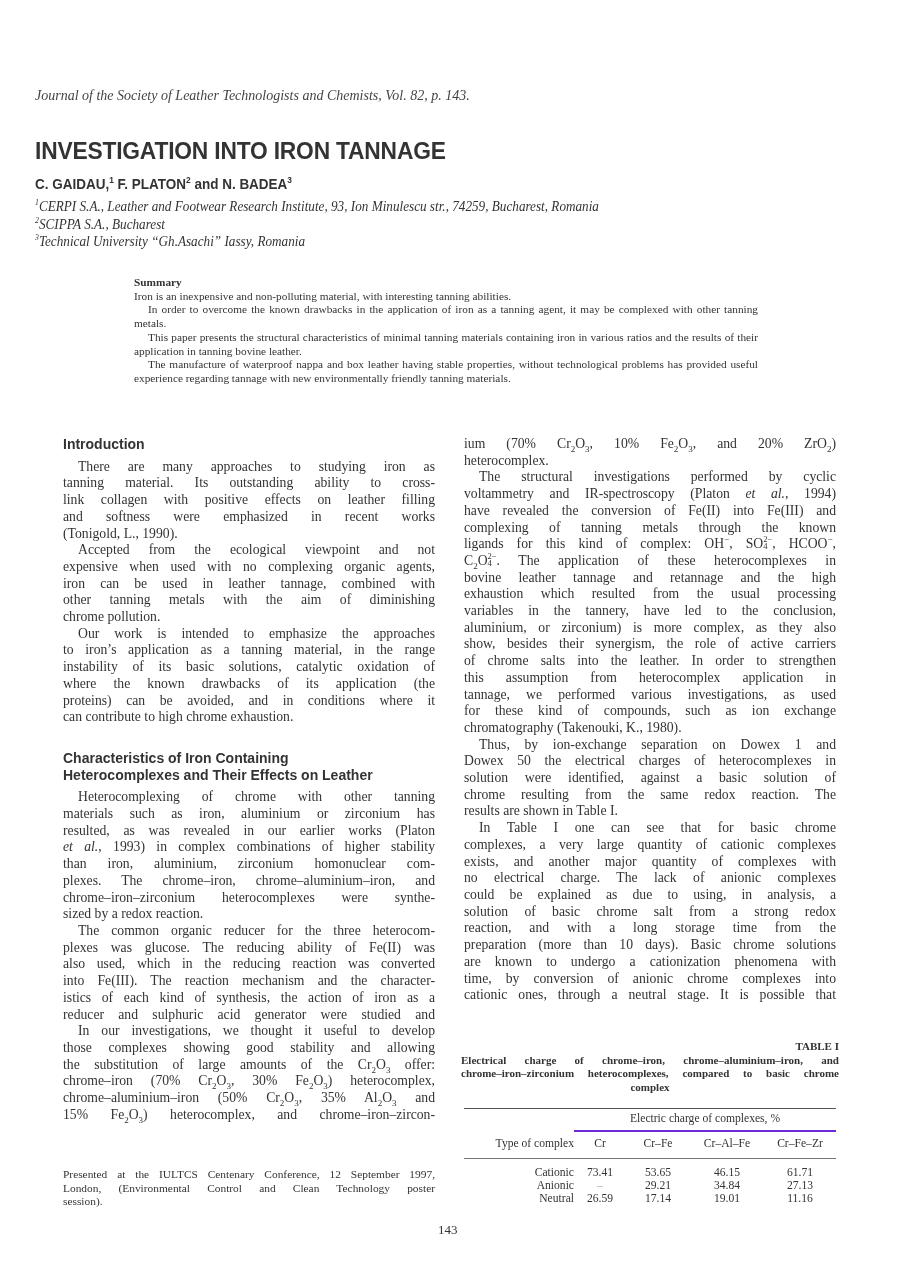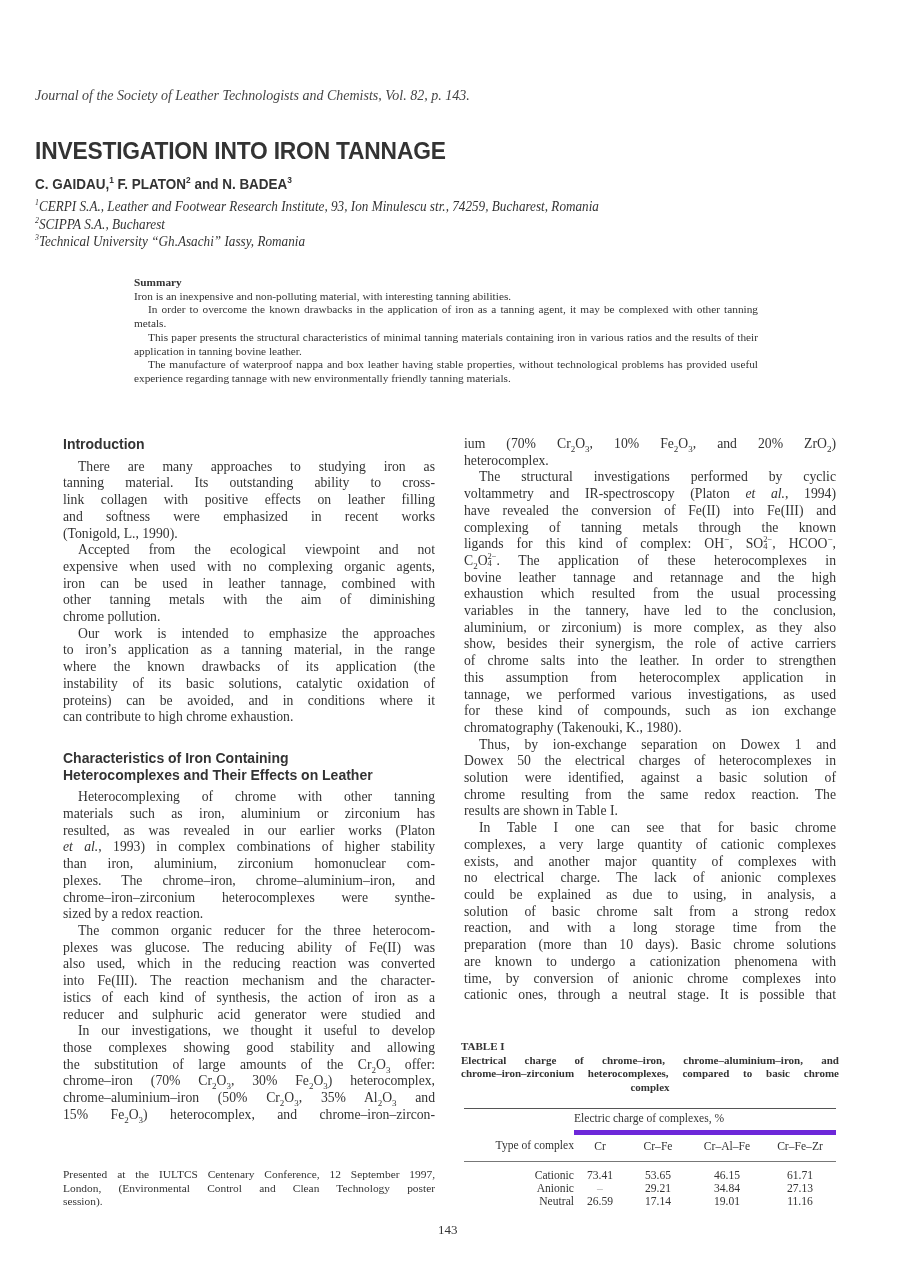--- a/index.html
+++ b/index.html
@@ -20,28 +20,28 @@
   .col .ln.last { text-align-last: left; }
   .col .ind { text-indent: 15px; }
   .col-left { left: 63px; top: 436px; }
   .col-right { left: 464px; top: 436px; }
   .sec-head { font-family: "Liberation Sans", sans-serif; font-weight: bold; font-size: 14px; line-height: 16.7px; color: #333; margin: 0 0 6px 0; }
   .gap { height: 24px; }
   .footnote { left: 63px; top: 1168px; width: 372px; font-size: 11.4px; line-height: 13.5px; color: #333; }
   .footnote .ln { display: block; text-align-last: justify; white-space: nowrap; }
   .footnote .ln.last { text-align-last: left; }
   .table-wrap { left: 461px; top: 1040px; width: 378px; }
-  .tab-label { text-align: left; font-weight: bold; font-size: 11px; line-height: 13.5px; color: #333; }
+  .tab-label { text-align: right; font-weight: bold; font-size: 11px; line-height: 13.5px; color: #333; }
   .tab-caption { font-weight: bold; font-size: 11px; line-height: 13.5px; color: #333; text-align: center; }
   .tab-caption .ln { display:block; }
   .tab-caption .ln.j { text-align: justify; text-align-last: justify; }
   table { border-collapse: collapse; width: 372px; margin-top: 14px; margin-left: 3px; font-size: 11.6px; color: #333; }
   table td, table th { font-weight: normal; padding: 0; }
   .rule-top { border-top: 1px solid #555; }
-  .hdr-span { text-align: left; padding: 3px 0 5px 0 !important; border-bottom: 5px solid #6d28d9; }
+  .hdr-span { text-align: center; padding: 3px 0 5px 0 !important; border-bottom: 2px solid #6d28d9; }
   .hdr-row th { padding: 5px 0 8px 0 !important; border-bottom: 1px solid #777; }
   .first-data td { padding-top: 7px !important; }
   .tl { text-align: right; }
   .tc { text-align: center; }
   .page-num { left: 438px; top: 1222px; font-size: 13px; color: #333; }
   sub, sup { line-height: 0; }
   sub { font-size: 9px; }
   sup { font-size: 9px; }
   .subsup { display: inline-block; vertical-align: middle; line-height: 7px; font-size: 8.5px; text-align: left; margin-top: -4px; }
 </style>
@@ -86,22 +86,22 @@
   <div>
     <span class="ln ind">Accepted from the ecological viewpoint and not</span>
     <span class="ln">expensive when used with no complexing organic agents,</span>
     <span class="ln">iron can be used in leather tannage, combined with</span>
     <span class="ln">other tanning metals with the aim of diminishing</span>
     <span class="ln last">chrome pollution.</span>
   </div>
   <div>
     <span class="ln ind">Our work is intended to emphasize the approaches</span>
     <span class="ln">to iron’s application as a tanning material, in the range</span>
+    <span class="ln">instability of its basic solutions, catalytic oxidation of</span>
     <span class="ln">where the known drawbacks of its application (the</span>
-    <span class="ln">instability of its basic solutions, catalytic oxidation of</span>
     <span class="ln">proteins) can be avoided, and in conditions where it</span>
     <span class="ln last">can contribute to high chrome exhaustion.</span>
   </div>
 
   <div class="gap"></div>
 
   <div class="sec-head" style="margin-bottom:6px">
     <div>Characteristics of Iron Containing</div>
     <div>Heterocomplexes and Their Effects on Leather</div>
   </div>

